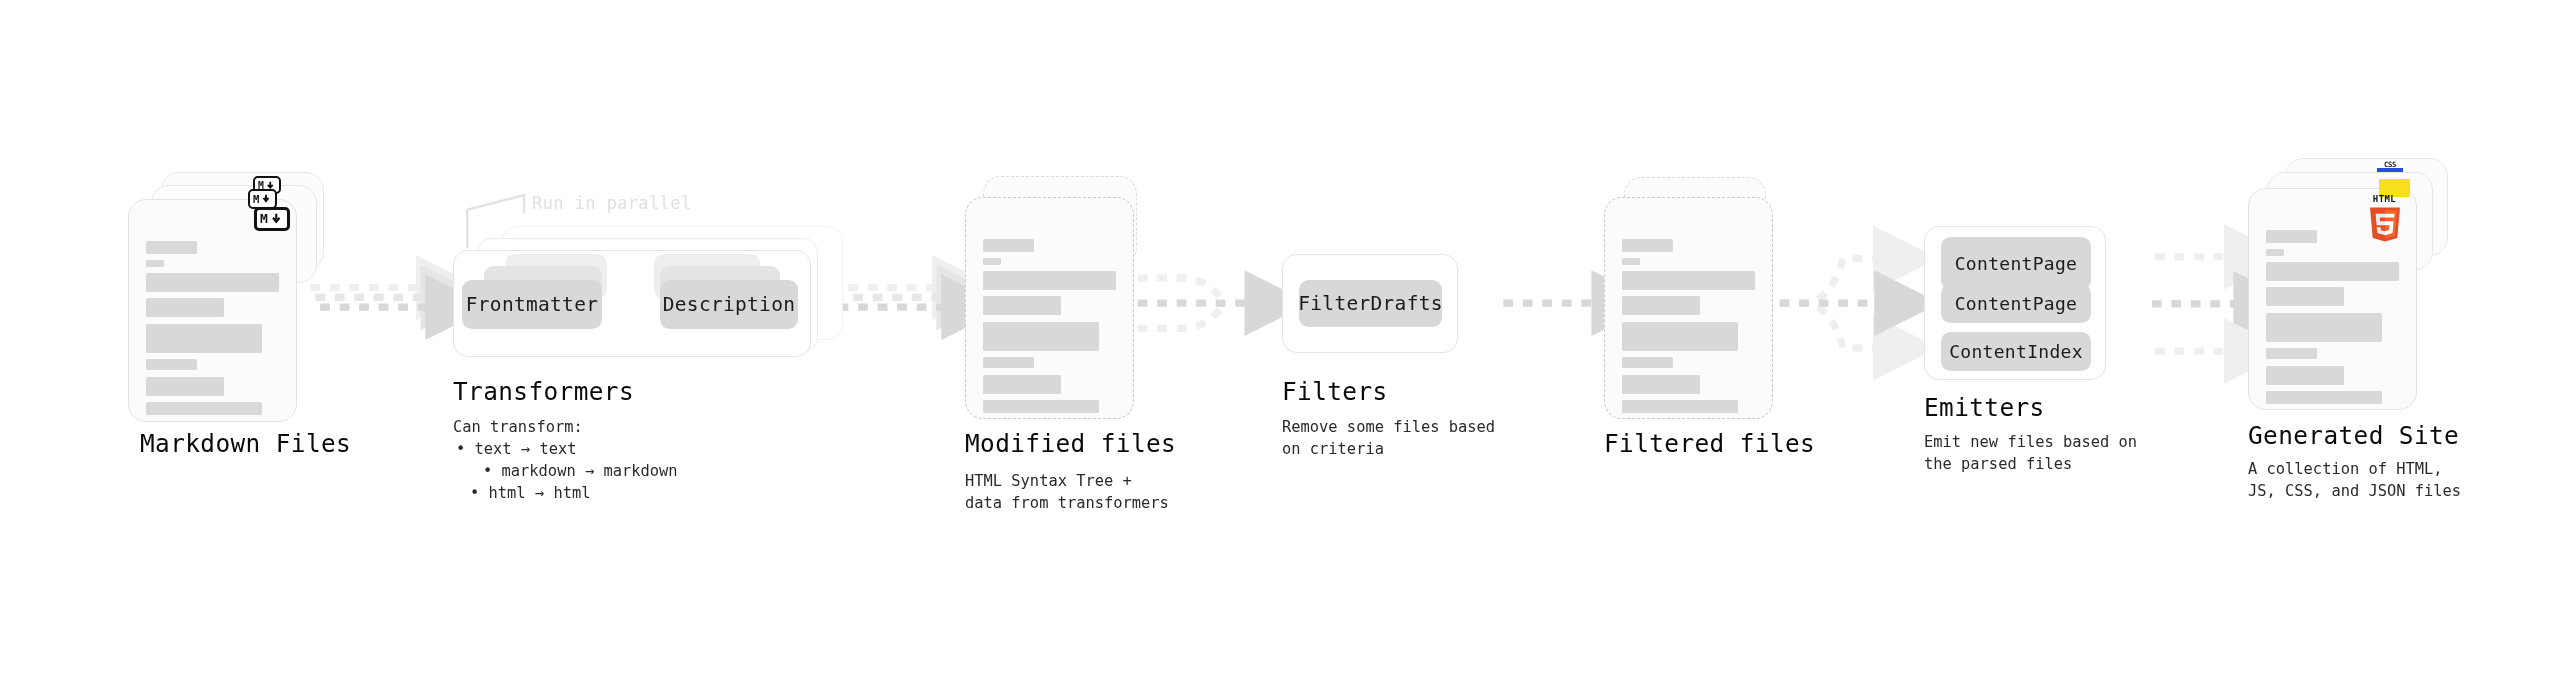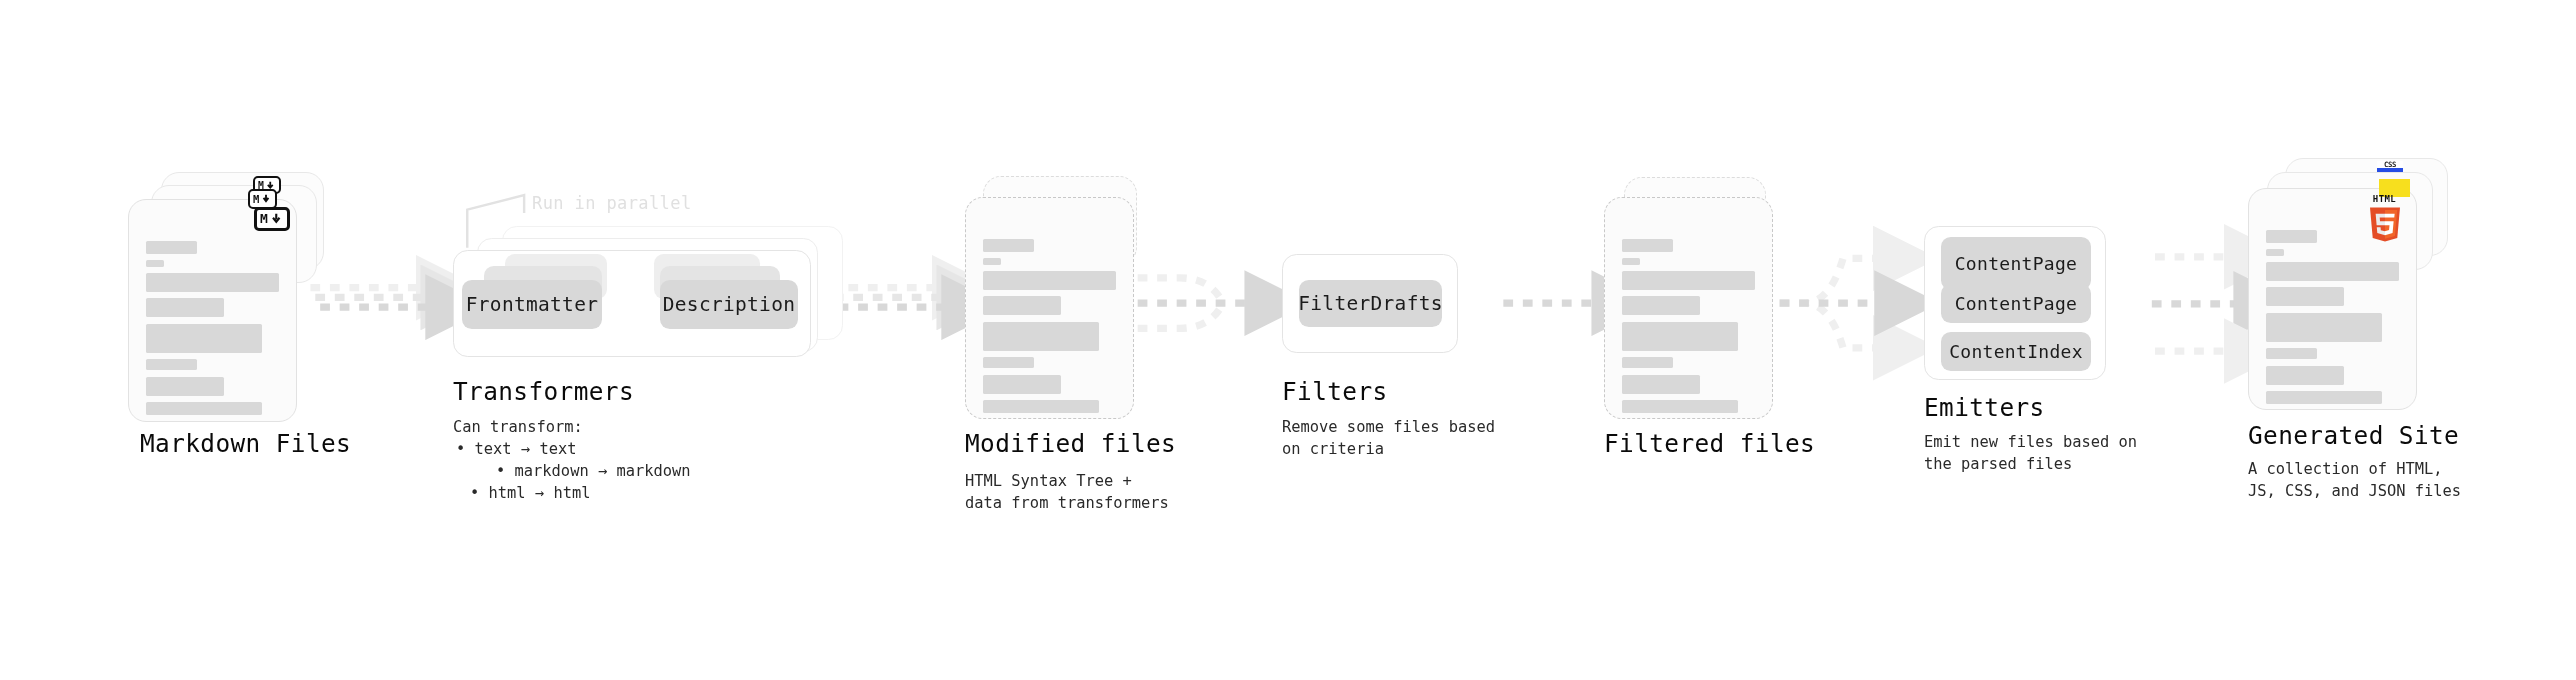--- a/index.html
+++ b/index.html
@@ -164,21 +164,21 @@
     <div class="chip mid" style="left:484px;top:266px;width:118px;height:47px;"></div>
     <div class="chip back" style="left:654px;top:254px;width:106px;height:45px;"></div>
     <div class="chip mid" style="left:660px;top:266px;width:120px;height:47px;"></div>
 
     <div class="chip top" style="left:462px;top:280px;width:140px;height:49px;">Frontmatter</div>
     <div class="chip top" style="left:660px;top:280px;width:138px;height:49px;">Description</div>
 
     <div class="title" style="left:453px;top:377px;">Transformers</div>
     <div class="sub" style="left:453px;top:416px;">Can transform:</div>
     <div class="sublist" style="left:456px;top:438px;">• text → text</div>
-    <div class="sublist" style="left:496px;top:460px;">• markdown → markdown</div>
+    <div class="sublist" style="left:483px;top:460px;">• markdown → markdown</div>
     <div class="sublist" style="left:470px;top:482px;">• html → html</div>
   </div>
 
   <div class="node">
     <div class="doccard dashedghost" style="left:983px;top:176px;width:154px;height:89px;"></div>
     <div class="doccard dashed" style="left:965px;top:197px;width:169px;height:222px;">
       <div class="skel" style="left:17px;top:41px;width:51px;height:13px;"></div>
       <div class="skel" style="left:17px;top:60px;width:18px;height:6.5px;"></div>
       <div class="skel" style="left:17px;top:73px;width:133px;height:18.7px;"></div>
       <div class="skel" style="left:17px;top:98px;width:78px;height:18.7px;"></div>

